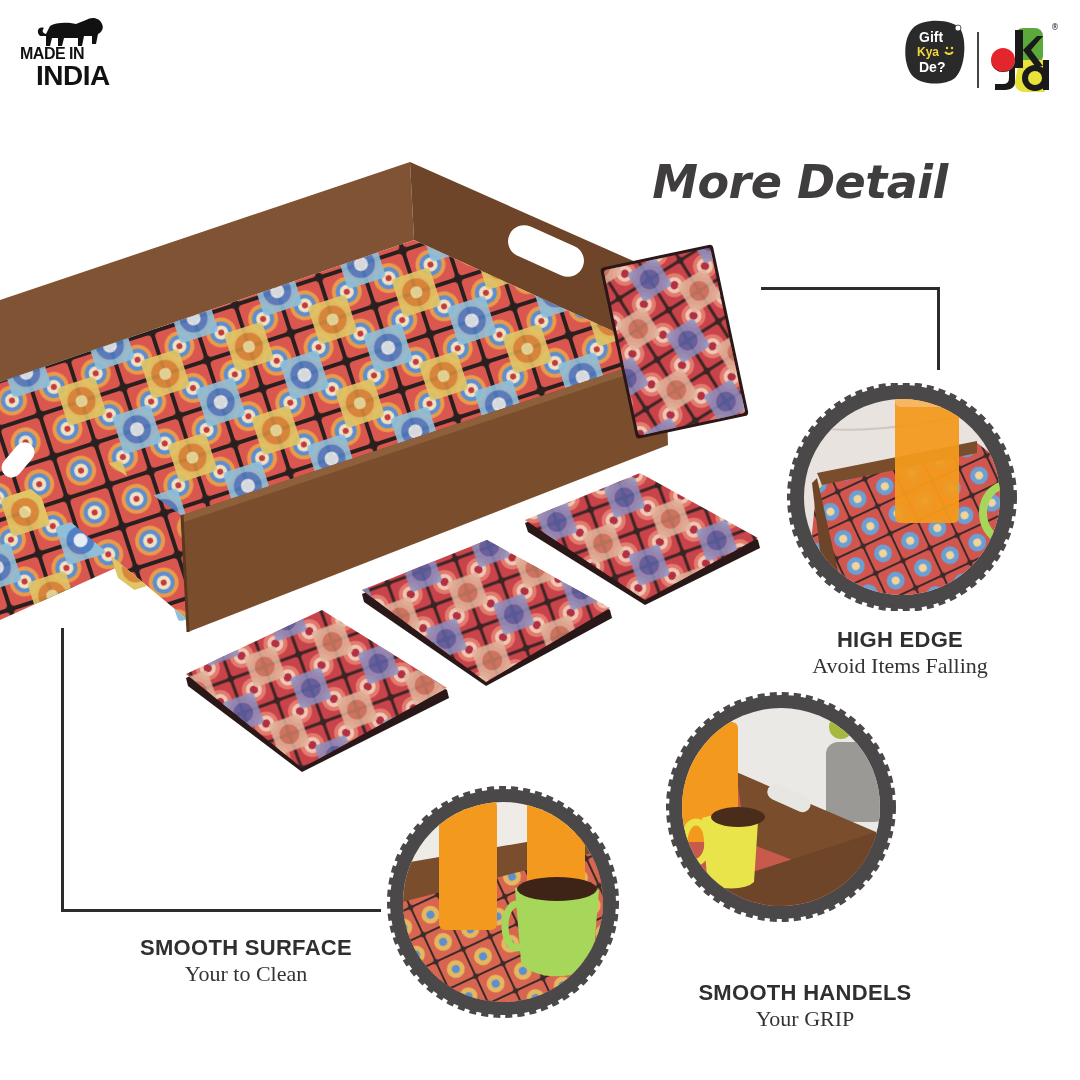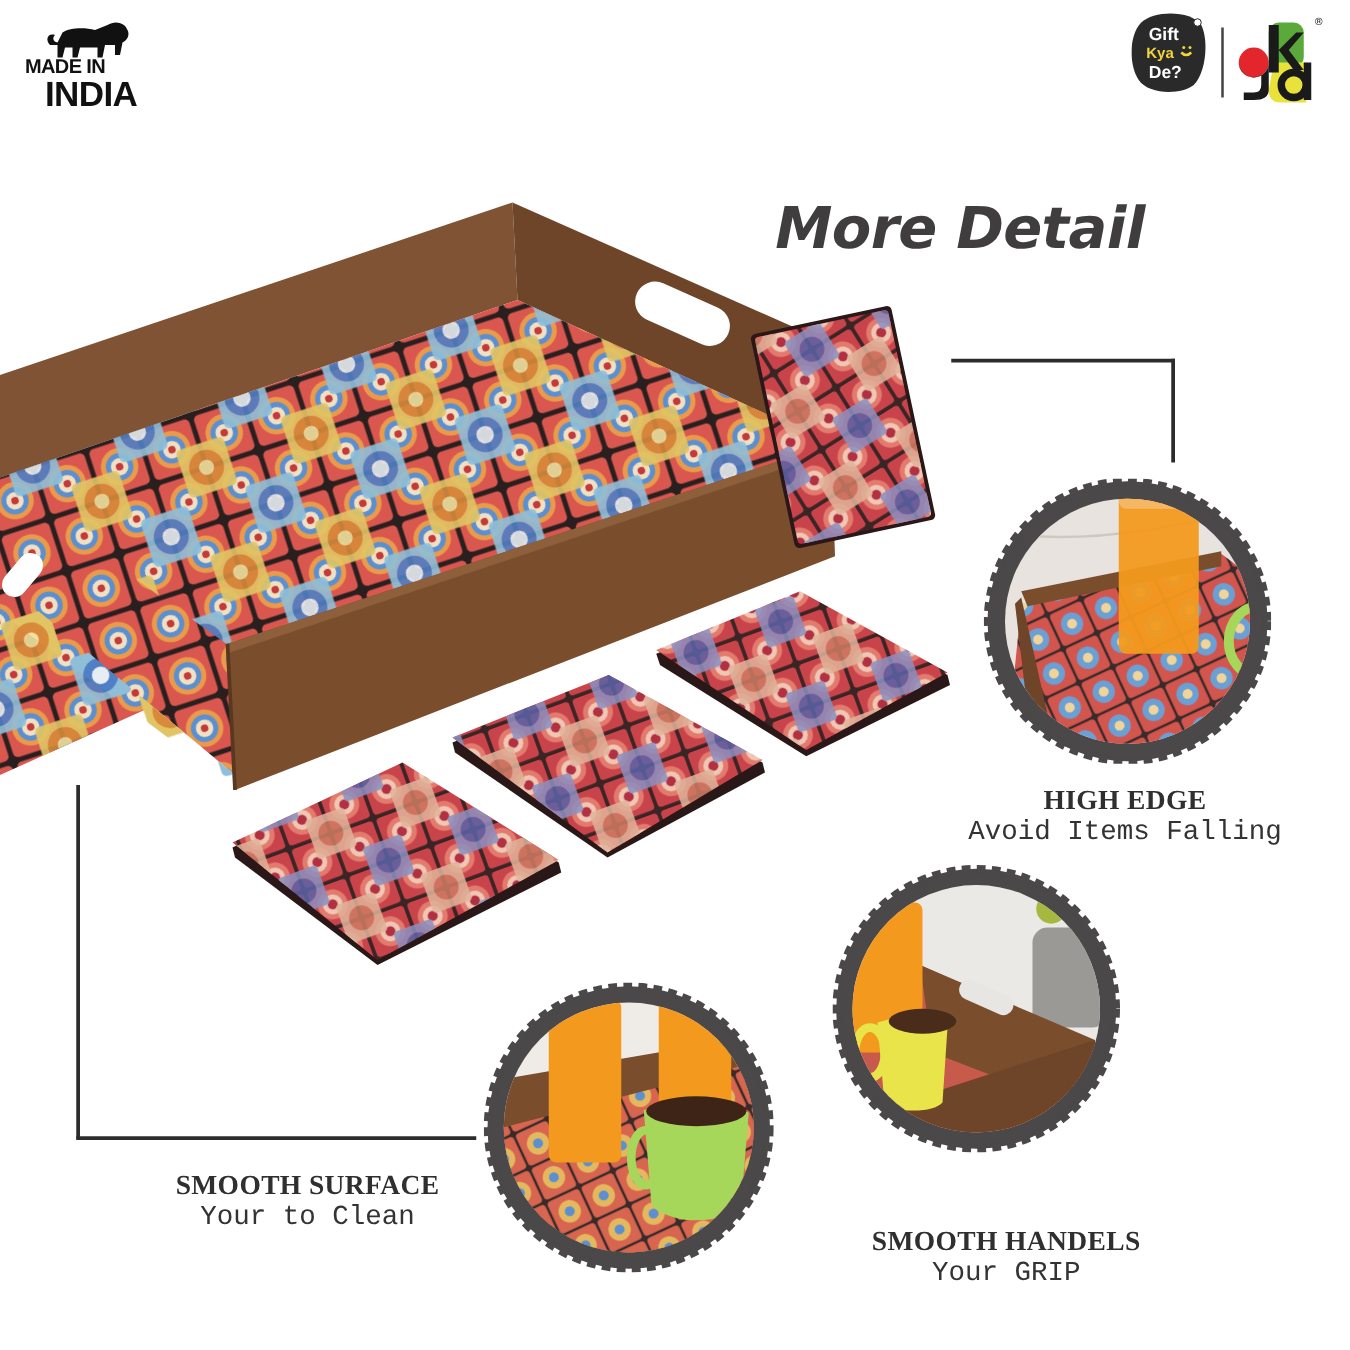--- a/index.html
+++ b/index.html
@@ -7,37 +7,37 @@
   .abs { position: absolute; }
 
   
   .mii { left: 18px; top: 14px; width: 100px; height: 74px; }
   .mii .lion { position: absolute; left: 16px; top: 0; width: 76px; height: 34px; }
   .mii .t1, .mii .t2 { position: absolute; left: 2px; font-family: "Liberation Sans", sans-serif; font-weight: 900; color: #111; letter-spacing: -0.5px; }
   .mii .t1 { top: 30px; font-size: 16px; line-height: 20px; }
   .mii .t2 { top: 47px; font-size: 28px; line-height: 30px; margin-left: 16px; }
 
   
-  .brand { left: 905px; top: 4px; width: 160px; height: 72px; }
+  .brand { left: 905px; top: 14px; width: 160px; height: 72px; }
   .gkd-blob { position: absolute; left: 0; top: 4px; width: 60px; height: 68px; }
   .brand .divider { position: absolute; left: 72px; top: 18px; width: 2px; height: 56px; background: #444; }
   .gkd-mark { position: absolute; left: 84px; top: 6px; width: 80px; height: 74px; }
 
   
-  .headline { left: 608px; top: 156px; width: 320px; text-align: center; font-family: "DejaVu Sans", sans-serif; font-weight: bold; font-style: italic; font-size: 46px; line-height: 52px; color: #3f3d3d; letter-spacing: -0.5px; }
+  .headline { left: 640px; top: 156px; width: 320px; text-align: center; font-family: "DejaVu Sans", sans-serif; font-weight: bold; font-style: italic; font-size: 46px; line-height: 52px; color: #3f3d3d; letter-spacing: -0.5px; }
   .headline span { display: block; }
   .headline .l2 { margin-left: -10px; }
 
   
   .line { background: #2c2c2c; position: absolute; }
 
   
   .feat { position: absolute; text-align: center; color: #333; }
-  .feat .title { font-family: Liberation Serif, serif; font-weight: bold; font-size: 22px; letter-spacing: 0.3px; line-height: 26px; color: #2f2f2f; }
-  .feat .sub { font-family: Liberation Mono, monospace; font-size: 22px; line-height: 26px; color: #333; font-weight: 300; }
+  .feat .title { font-family: Liberation Sans, sans-serif; font-weight: bold; font-size: 22px; letter-spacing: 0.3px; line-height: 26px; color: #2f2f2f; }
+  .feat .sub { font-family: Liberation Serif, serif; font-size: 22px; line-height: 26px; color: #333; font-weight: 300; }
 
   svg { display: block; }
 </style>
 </head>
 <body>
 
 <div class="abs mii">
   <svg class="lion" viewBox="0 0 76 34">
     <path d="M6 22 C2 18 4 12 10 14 C8 16 8 19 12 20 L16 12 C22 8 34 8 42 10 L52 6 C58 2 66 4 68 10 C70 14 68 18 64 20 L62 30 L58 30 L58 22 L50 22 L48 32 L44 32 L44 24 L30 24 L28 32 L24 32 L24 24 L18 24 L16 32 L12 32 L12 22 Z" fill="#111"></path>
   </svg>

